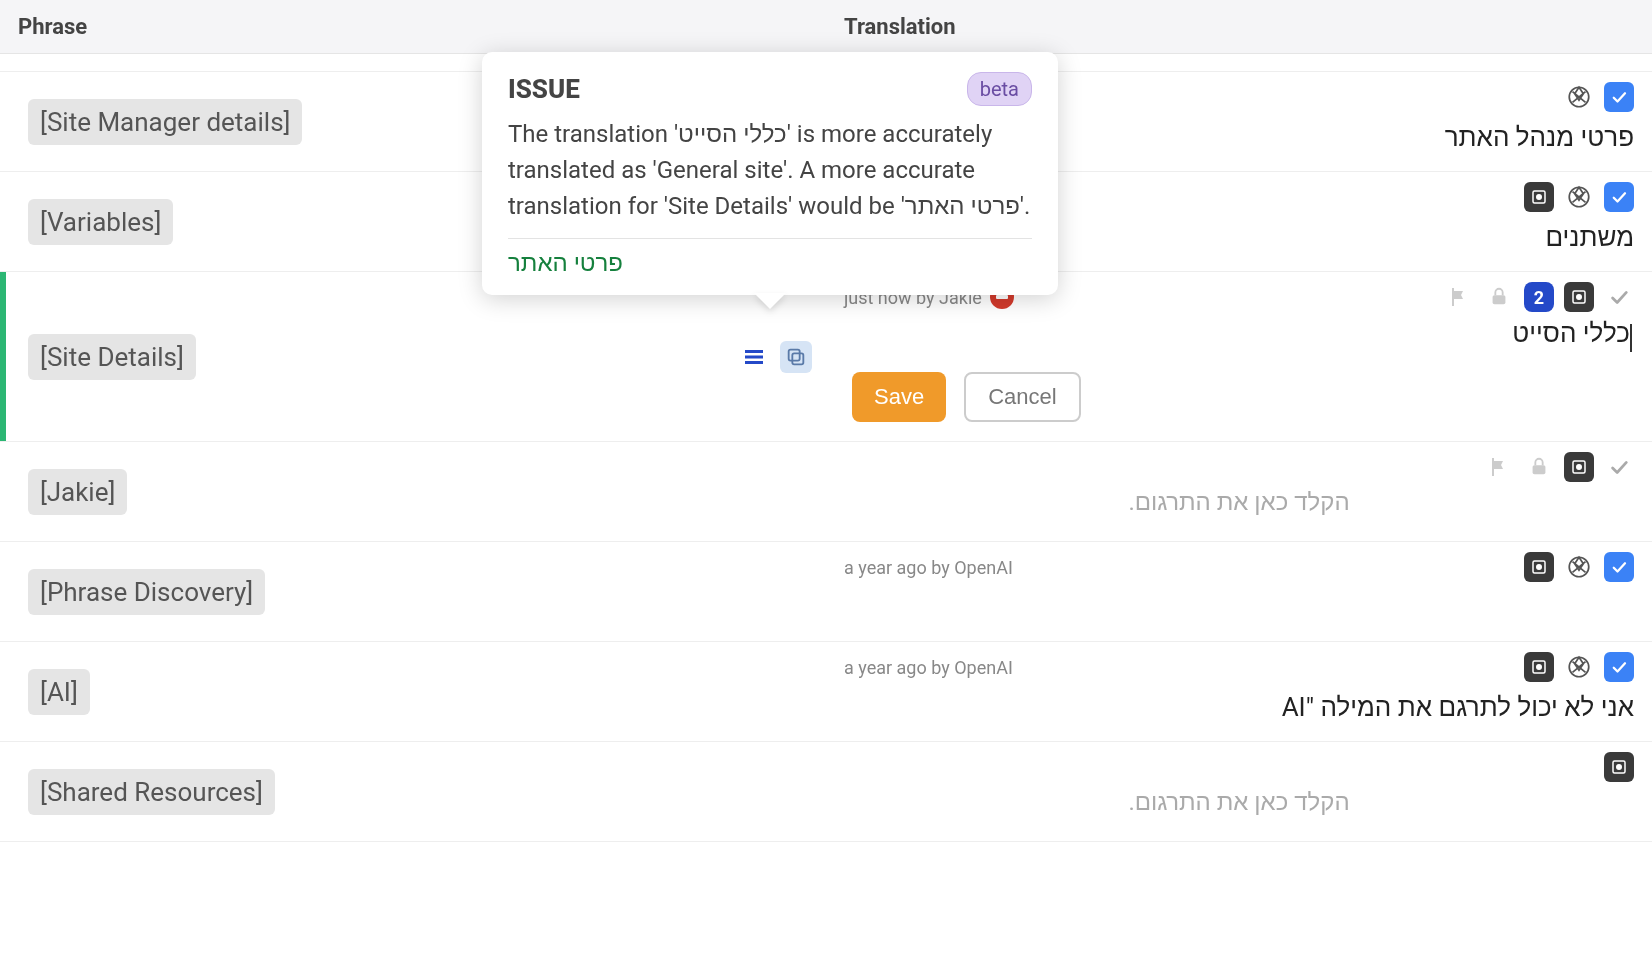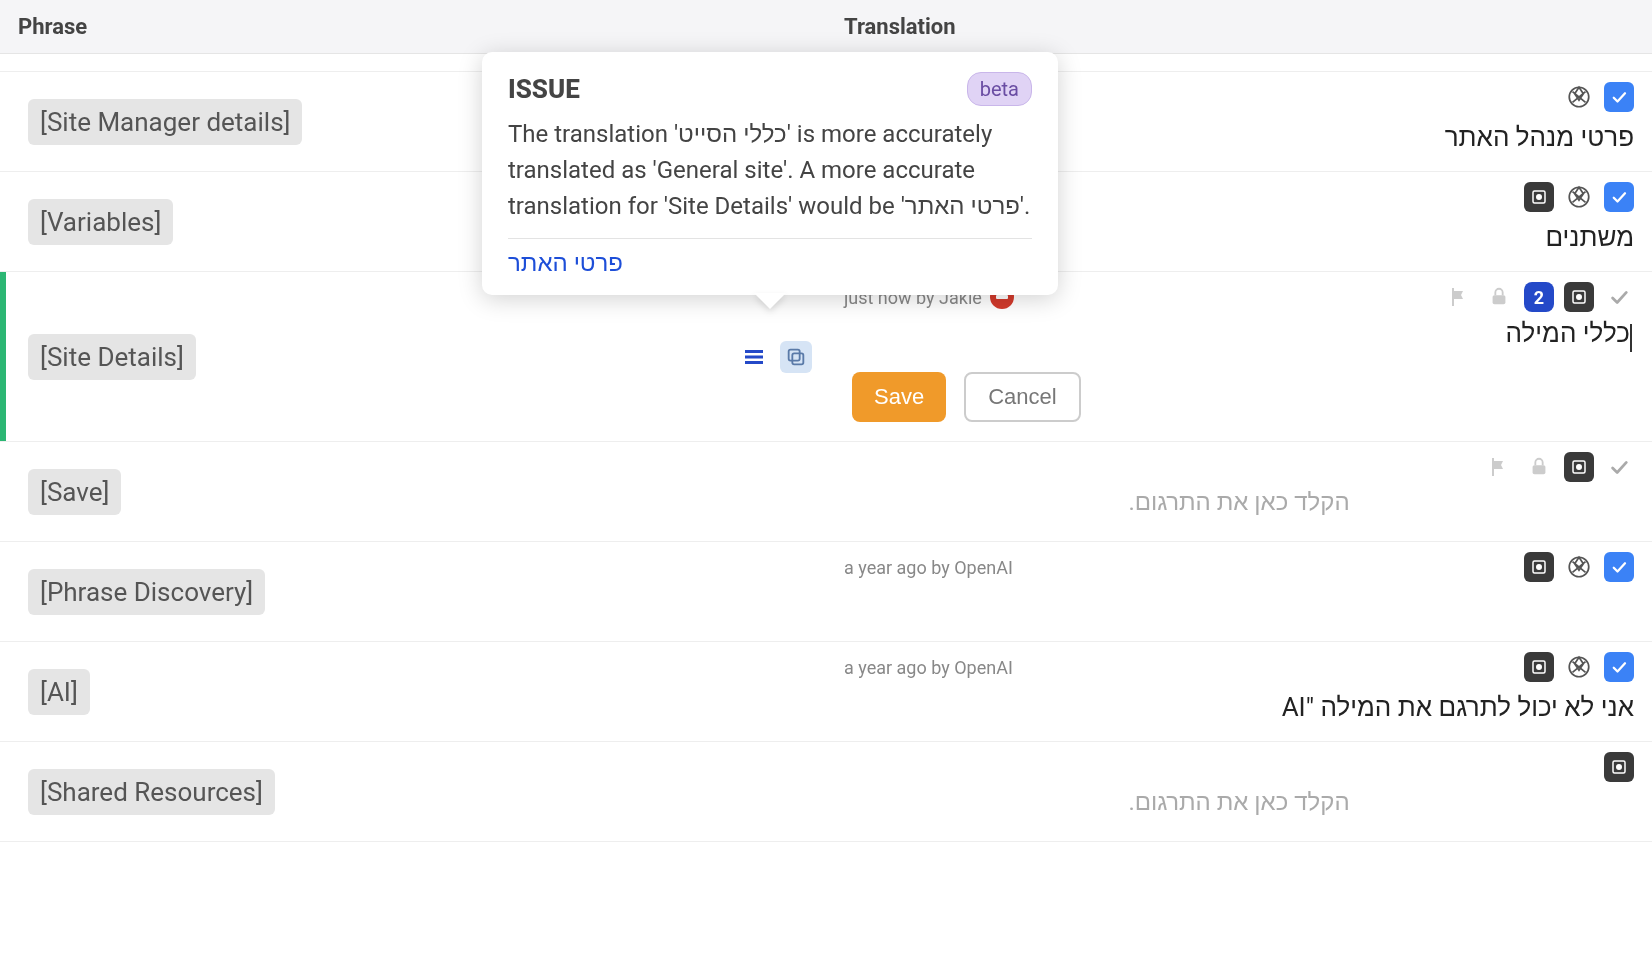--- a/index.html
+++ b/index.html
@@ -31,21 +31,21 @@
   .tool-btn { width: 32px; height: 32px; border-radius: 6px; display:inline-flex; align-items:center; justify-content:center; }
   .tool-list { background:#fff; }
   .tool-copy { background:#d6e4f5; }
   .popover { position: absolute; left: 482px; top: 52px; width: 576px; background: #fff; border-radius: 10px; box-shadow: 0 4px 24px rgba(0,0,0,0.18); padding: 20px 26px 18px 26px; z-index: 50; }
   .popover::after { content:""; position:absolute; bottom:-14px; left: 50%; transform: translateX(-50%); border-left: 16px solid transparent; border-right: 16px solid transparent; border-top: 16px solid #fff; filter: drop-shadow(0 3px 3px rgba(0,0,0,.12)); }
   .popover-header { display:flex; align-items:center; justify-content: space-between; margin-bottom: 10px; }
   .popover-title { font-size: 26px; font-weight: 800; color:#444; }
   .beta-badge { background:#e0d3f5; color:#6a4da3; border:1px solid #c9b6ea; border-radius:14px; padding:4px 12px; font-size:20px; }
   .popover-body { font-size: 24px; color:#444; line-height:1.5; }
   .popover-divider { border:none; border-top:1px solid #e3e3e3; margin:14px 0 10px 0; }
-  .popover-suggestion { font-size: 24px; direction: rtl; text-align:left; color:#1d4ed8; }
+  .popover-suggestion { font-size: 24px; direction: rtl; text-align:left; color:#15803d; }
   .active-input-wrap { direction: rtl; text-align:right; margin-top: 6px; }
   .active-input { font-size: 26px; color:#222; position: relative; }
   .cursor { display:inline-block; width:2px; height:28px; background:#333; vertical-align: middle; margin-right:2px; animation: blink 1s step-start infinite; }
   @keyframes blink { 50% { opacity:0; } }
   svg { display:block; }
 </style>
 </head>
 <body>
 
 <div class="grid">
@@ -152,30 +152,30 @@
             </svg>
           </span>
         <span class="check-badge empty">
             <svg width="22" height="22" viewBox="0 0 24 24" fill="none" stroke="#aaa" stroke-width="3" stroke-linecap="round" stroke-linejoin="round">
               <polyline points="5 13 10 18 20 7"></polyline>
             </svg>
           </span>
       </span>
     </div>
     <div class="active-input-wrap">
-      <span class="cursor"></span><span class="active-input">כללי המילה</span>
+      <span class="cursor"></span><span class="active-input">כללי הסייט</span>
     </div>
     <div class="buttons-row">
       <button class="btn btn-save">Save</button>
       <button class="btn btn-cancel">Cancel</button>
     </div>
   </div>
 
   <div class="phrase-cell">
-    <span class="phrase-chip">[Save]</span>
+    <span class="phrase-chip">[Jakie]</span>
   </div>
   <div class="translation-cell">
     <div class="meta-line">
       <span></span>
       <span class="icons-right">
         <span class="icon flag">
             <svg width="24" height="24" viewBox="0 0 24 24" fill="#ccc">
               <path d="M5 3v18h2v-7h9l-2-4 2-4H7V3z"></path>
             </svg>
           </span>

